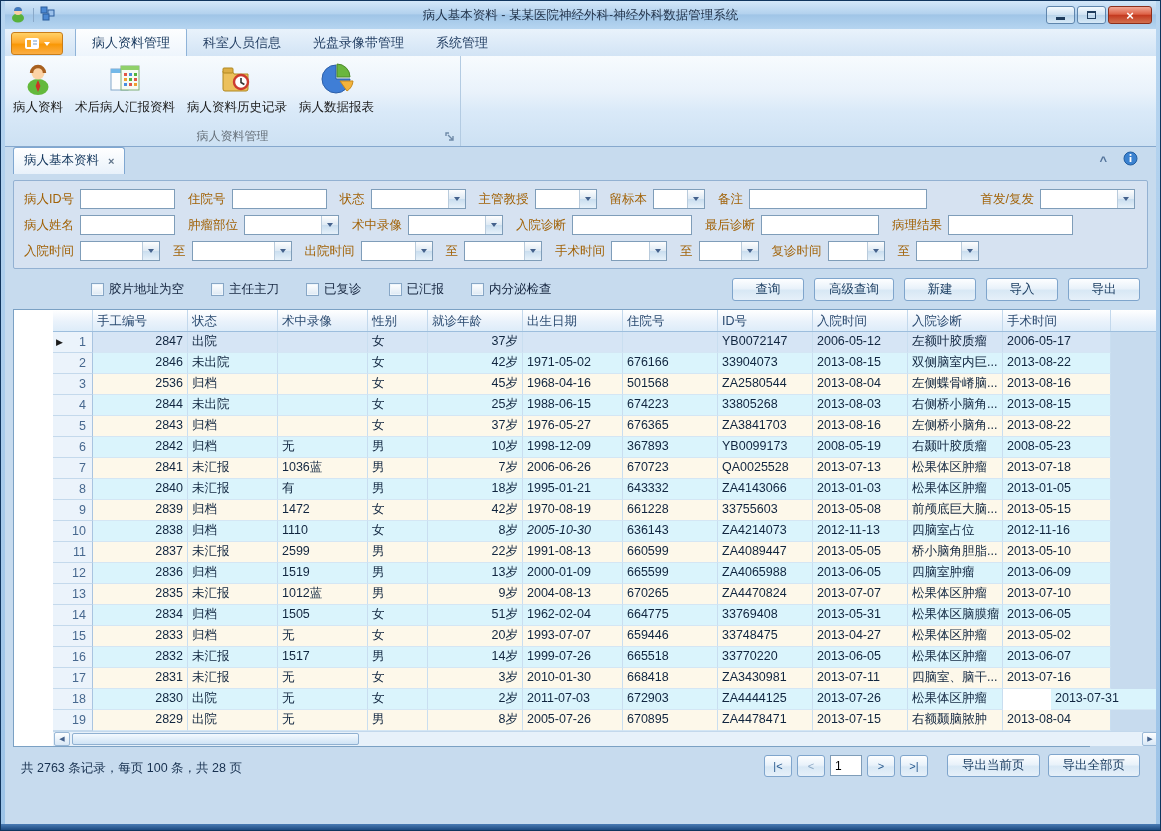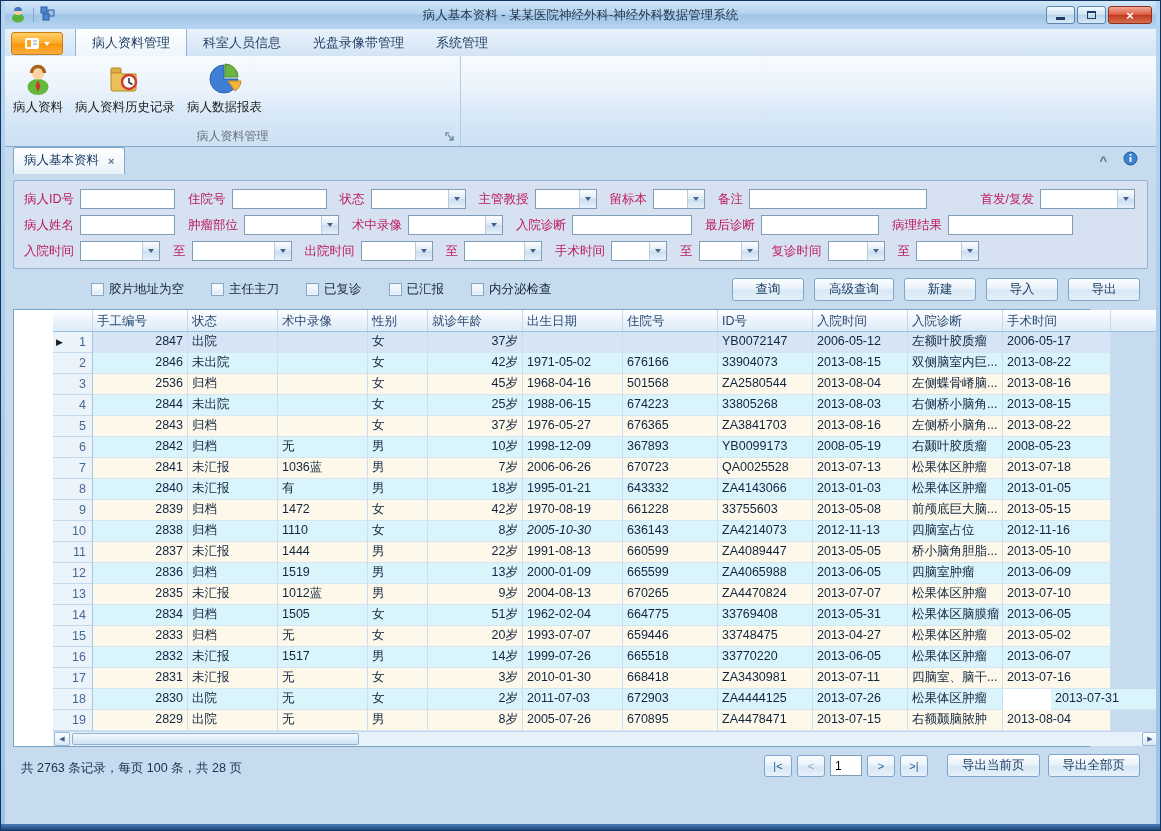--- a/index.html
+++ b/index.html
@@ -56,21 +56,21 @@
     background:linear-gradient(#ffffff,#e8f1fa); border:1px solid #7fa7d1; border-bottom:none;
     border-radius:3px 3px 0 0; font-size:12.5px; color:#173a60; }
   .tabx{ color:#5f7389; font-size:11px; font-weight:bold; }
   .docbar-right{ position:absolute; right:18px; bottom:5px; display:flex; gap:16px; align-items:center; }
   .collapse{ color:#55759c; font-weight:bold; font-size:13px; }
   
   .filterpanel{ margin:6px 8px 0; border:1px solid #93b1d2; background:#d6e2f1; border-radius:2px; padding:8px 10px 7px; }
   .frow{ display:flex; align-items:center; margin-bottom:6px; }
   .frow:last-child{ margin-bottom:0; }
   .ff{ display:flex; align-items:center; margin-right:13px; }
-  .flabel{ margin-right:6px; color:#be185d; font-size:12.5px; white-space:nowrap; }
+  .flabel{ margin-right:6px; color:#a16207; font-size:12.5px; white-space:nowrap; }
   .tin{ height:20px; border:1px solid #7f9db9; background:#fff; padding:0 3px;
     font:12px "Liberation Sans","DejaVu Sans",sans-serif; }
   .combo{ height:20px; border:1px solid #7f9db9; background:#fff; display:inline-flex; }
   .cbox{ flex:1; }
   .cbtn{ width:17px; border-left:1px solid #b9cbdc; display:flex; align-items:center; justify-content:center;
     background:linear-gradient(#fefefe,#dfeaf4 48%,#cadeef 52%,#e6f1fa); }
   .tri{ width:0; height:0; border-left:3.5px solid transparent; border-right:3.5px solid transparent; border-top:4px solid #44618c; }
   
   .toolrow{ display:flex; align-items:center; margin:9px 16px 0 86px; }
   .chk{ display:flex; align-items:center; margin-right:27px; color:#14243e; font-size:12.5px; }
@@ -192,20 +192,38 @@
             <span class="ric"><svg width="34" height="34" viewBox="0 0 34 34">
                 <ellipse cx="17" cy="25" rx="10.5" ry="8" fill="#63b93c"></ellipse>
                 <polygon points="17,18 14.6,24 17,30 19.4,24" fill="#d03325"></polygon>
                 <circle cx="17" cy="11" r="6.5" fill="#fcd3a5"></circle>
                 <path d="M10.5 11 a6.5 6.5 0 0 1 13 0" fill="none" stroke="#a8601f" stroke-width="3.4"></path>
               </svg></span>
             <span class="rlabel">病人资料</span>
           </div>
           <div class="rbtn">
             <span class="ric"><svg width="34" height="34" viewBox="0 0 34 34">
+                <rect x="3" y="7" width="17" height="21" fill="#fdfdfd" stroke="#84a8ca"></rect>
+                <rect x="3" y="7" width="17" height="4" fill="#74b8e8"></rect>
+                <rect x="13" y="4" width="18" height="24" fill="#f6fbf4" stroke="#7fae77"></rect>
+                <rect x="13" y="4" width="18" height="4" fill="#8fd06a"></rect>
+                <rect x="16" y="11" width="3" height="3" fill="#e05548"></rect>
+                <rect x="21" y="11" width="3" height="3" fill="#4a8de0"></rect>
+                <rect x="26" y="11" width="3" height="3" fill="#52b43c"></rect>
+                <rect x="16" y="16" width="3" height="3" fill="#f0a030"></rect>
+                <rect x="21" y="16" width="3" height="3" fill="#52b43c"></rect>
+                <rect x="26" y="16" width="3" height="3" fill="#e05548"></rect>
+                <rect x="16" y="21" width="3" height="3" fill="#4a8de0"></rect>
+                <rect x="21" y="21" width="3" height="3" fill="#e05548"></rect>
+                <rect x="26" y="21" width="3" height="3" fill="#f0a030"></rect>
+              </svg></span>
+            <span class="rlabel">术后病人汇报资料</span>
+          </div>
+          <div class="rbtn">
+            <span class="ric"><svg width="34" height="34" viewBox="0 0 34 34">
                 <path d="M3 9 h9 l2 3 h14 v15 a2 2 0 0 1 -2 2 h-21 a2 2 0 0 1 -2 -2 z" fill="#ecc05b" stroke="#b08820"></path>
                 <rect x="3" y="6" width="10" height="5" rx="1" fill="#ddae45" stroke="#b08820"></rect>
                 <circle cx="21" cy="20" r="7" fill="#fff" stroke="#cc3b2f" stroke-width="2.4"></circle>
                 <path d="M21 16 v4.5 l3.4 2" stroke="#333" stroke-width="1.6" fill="none"></path>
               </svg></span>
             <span class="rlabel">病人资料历史记录</span>
           </div>
           <div class="rbtn">
             <span class="ric"><svg width="34" height="34" viewBox="0 0 34 34">
                 <path d="M16 17 L16 3 A14 14 0 1 0 30 17 Z" fill="#3f7ed6" stroke="#2d5fa8"></path>
@@ -626,21 +644,21 @@
               <div class="gcell" style="width: 95px;">四脑室占位</div>
               <div class="gcell" style="width: 108px;">2012-11-16</div>
             </div>
             <div class="grow row-odd">
               <div class="gcell ind" style="width: 40px;">
                 <span class="row-arrow"></span>
                 <span>11</span>
               </div>
               <div class="gcell" style="width: 95px; text-align: right;">2837</div>
               <div class="gcell" style="width: 90px;">未汇报</div>
-              <div class="gcell" style="width: 90px;">1444</div>
+              <div class="gcell" style="width: 90px;">2599</div>
               <div class="gcell" style="width: 60px;">男</div>
               <div class="gcell" style="width: 95px; text-align: right;">22岁</div>
               <div class="gcell" style="width: 100px;">1991-08-13</div>
               <div class="gcell" style="width: 95px;">660599</div>
               <div class="gcell" style="width: 95px;">ZA4089447</div>
               <div class="gcell" style="width: 95px;">2013-05-05</div>
               <div class="gcell" style="width: 95px;">桥小脑角胆脂...</div>
               <div class="gcell" style="width: 108px;">2013-05-10</div>
             </div>
             <div class="grow row-even">

